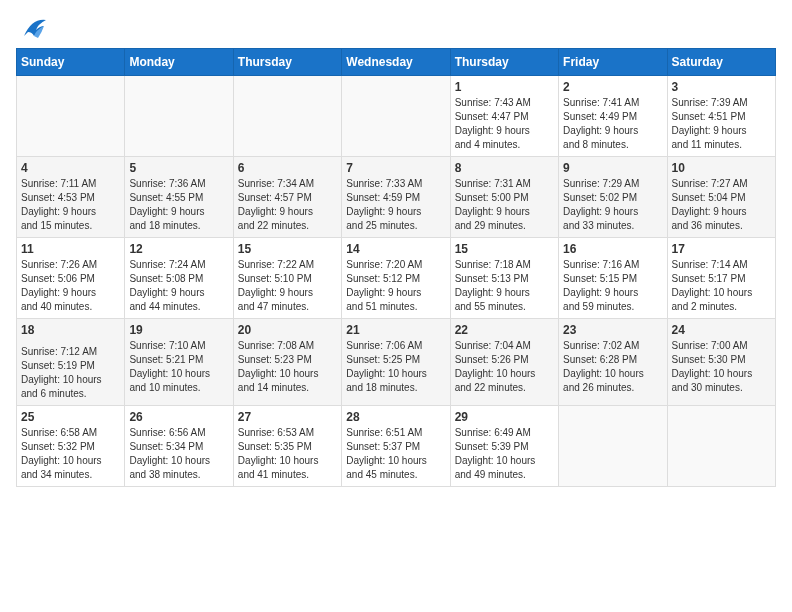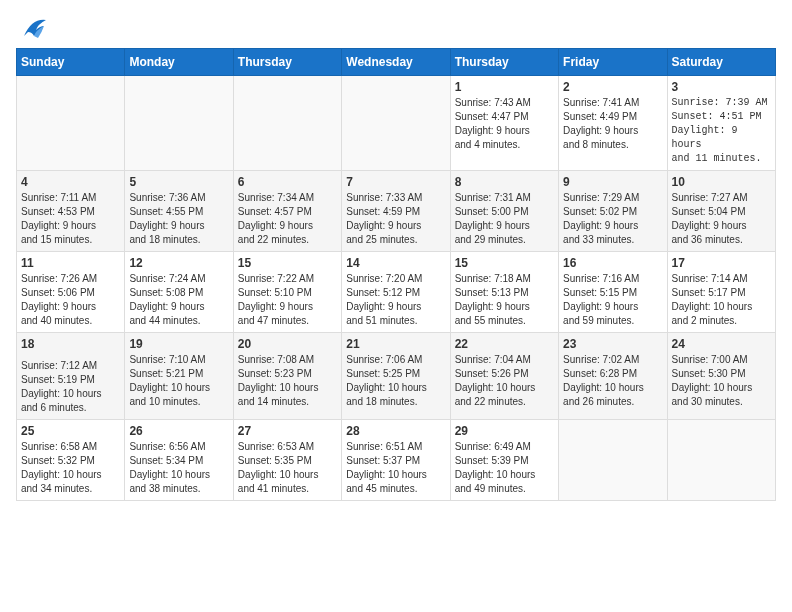--- a/index.html
+++ b/index.html
@@ -135,21 +135,21 @@
         </td>
         <td>
           <div class="day-number">2</div>
           <div class="day-info" style="white-space: pre-line;">Sunrise: 7:41 AM
 Sunset: 4:49 PM
 Daylight: 9 hours
 and 8 minutes.</div>
         </td>
         <td>
           <div class="day-number">3</div>
-          <div class="day-info" style="white-space: pre-line; font-family: Liberation Mono, monospace;">Sunrise: 7:39 AM
+          <div class="day-info" style="white-space: pre-line;">Sunrise: 7:39 AM
 Sunset: 4:51 PM
 Daylight: 9 hours
 and 11 minutes.</div>
         </td>
       </tr>
       <tr>
         <td>
           <div class="day-number">4</div>
           <div class="day-info" style="white-space: pre-line;">Sunrise: 7:11 AM
 Sunset: 4:53 PM

